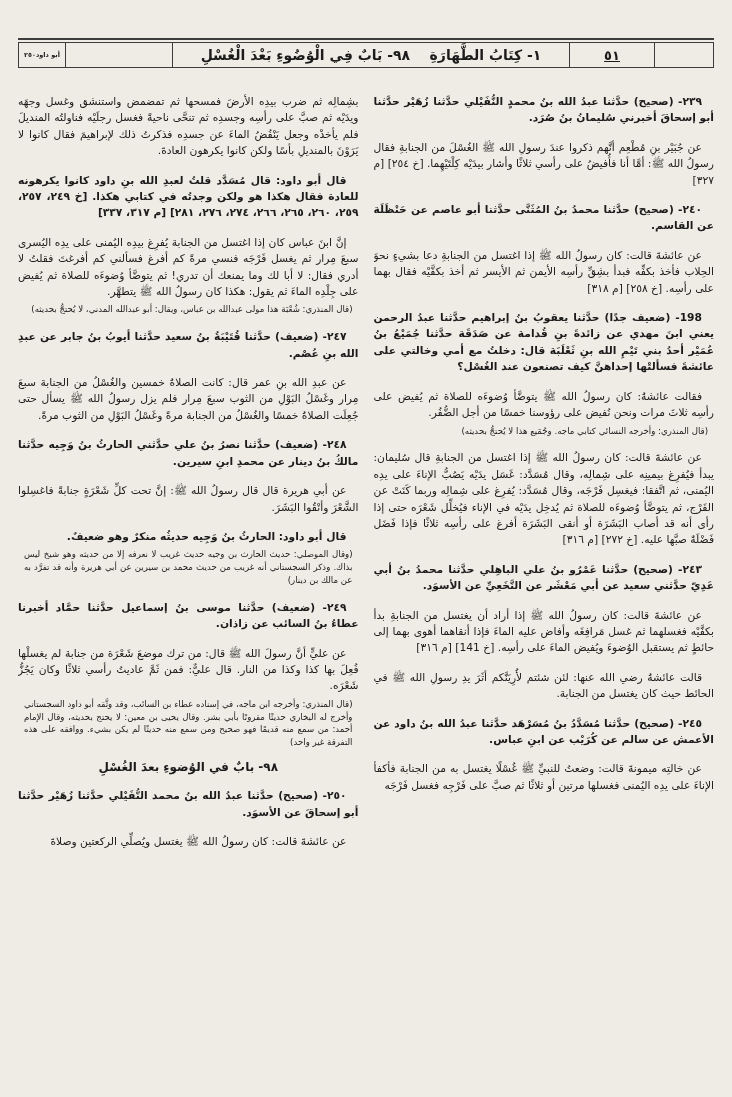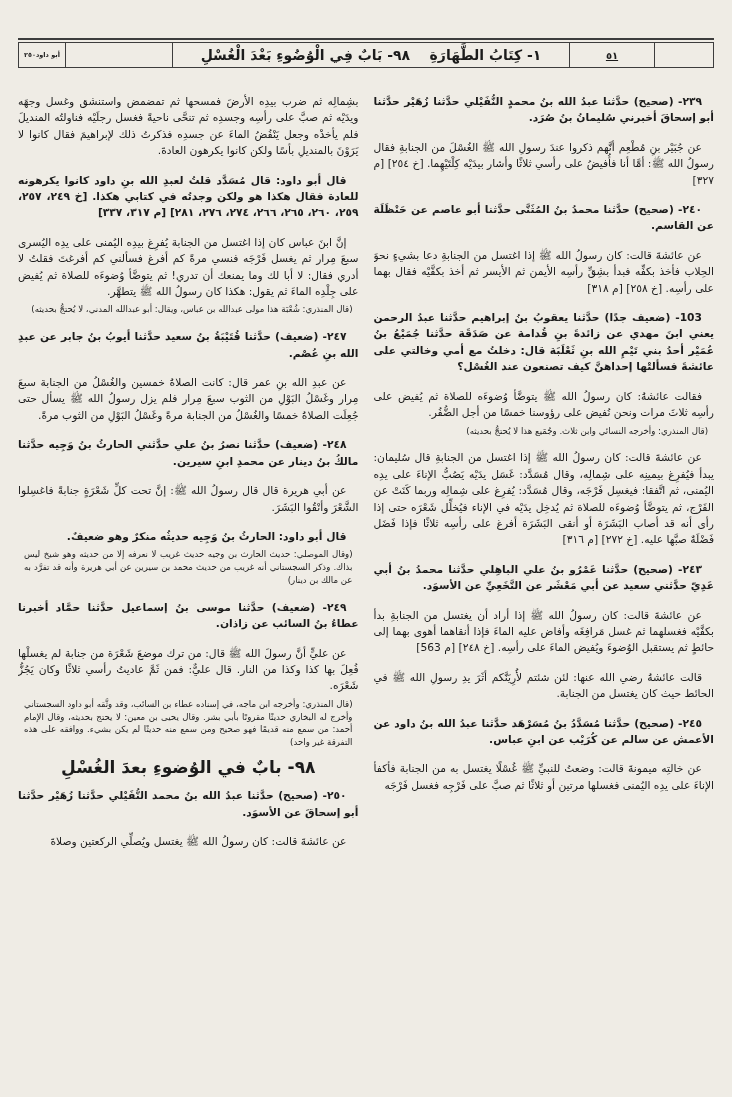--- a/index.html
+++ b/index.html
@@ -7,32 +7,32 @@
     width:732px;height:1097px;overflow:hidden;position:relative;
     background:#efece5;
     font-family:"DejaVu Sans",sans-serif;color:#1b1b1b;
   }
   .page{position:absolute;inset:0;padding:38px 18px 0;box-sizing:border-box;direction:rtl;}
   .header-wrap{border-top:2px solid #3d3d3d;padding-top:2px;}
   .header{display:flex;border:1.5px solid #3d3d3d;height:24px;align-items:stretch;background:#efece5;}
   .hcell{border-left:1.5px solid #3d3d3d;display:flex;align-items:center;justify-content:center;}
   .hcell:last-child{border-left:none;}
   .h-empty-a{width:58px;}
-  .h-num{width:84px;font-weight:bold;font-size:10px;text-decoration:underline;}
+  .h-num{width:84px;font-weight:bold;font-size:13px;text-decoration:underline;}
   .h-title{flex:1;font-weight:bold;font-size:14px;white-space:nowrap;overflow:hidden;}
   .h-empty-b{width:106px;}
   .h-stamp{width:46px;font-size:6.5px;line-height:1.3;font-weight:bold;text-align:center;}
   .cols{display:flex;gap:15px;margin-top:13px;height:994px;overflow:hidden;}
   .col{flex:1;min-width:0;overflow:hidden;}
   p{margin:13px 0 3px;font-size:10.7px;line-height:16.4px;text-align:justify;text-indent:12px;}
   p.isnad{font-weight:bold;}
   p.qal{font-weight:bold;}
   p.cont{text-indent:0;}
   p.fn{font-size:8.6px;line-height:12.8px;margin:2px 6px 5px;text-indent:0;font-weight:normal;text-align:justify;}
-  p.bab{text-align:center;font-weight:bold;font-size:17px;text-indent:0;margin:10px 0 7px;}
+  p.bab{text-align:center;font-weight:bold;font-size:12px;text-indent:0;margin:10px 0 7px;}
 </style>
 </head>
 <body>
 
 <div class="page">
 
   <div class="header-wrap">
     <div class="header">
       <div class="hcell h-empty-a"></div>
       <div class="hcell h-num">٥١</div>
@@ -45,26 +45,26 @@
     </div>
   </div>
 
   <div class="cols">
 
     <div class="col">
       <p class="isnad">٢٣٩- (صحيح) حدَّثنا عبدُ الله بنُ محمدٍ النُّفَيْلي حدَّثنا زُهَيْر حدَّثنا أبو إسحاقَ أخبرني سُليمانُ بنُ صُرَد.</p>
       <p class="matn">عن جُبَيْر بنِ مُطْعِم أنَّهم ذكروا عندَ رسولِ الله ﷺ الغُسْلَ من الجنابةِ فقال رسولُ الله ﷺ: أمَّا أنا فأُفيضُ على رأسي ثلاثًا وأشار بيدَيْه كِلْتَيْهِما. [خ ٢٥٤] [م ٣٢٧]</p>
       <p class="isnad">٢٤٠- (صحيح) حدَّثنا محمدُ بنُ المُثَنَّى حدَّثنا أبو عاصم عن حَنْظَلَة عن القاسم.</p>
       <p class="matn">عن عائشةَ قالت: كان رسولُ الله ﷺ إذا اغتسل من الجنابةِ دعا بشيءٍ نحوَ الحِلاب فأخذ بكفِّه فبدأ بشِقِّ رأسِه الأيمن ثم الأيسر ثم أخذ بكفَّيْه فقال بهما على رأسِه. [خ ٢٥٨] [م ٣١٨]</p>
-      <p class="isnad">103- (ضعيف جدًا) حدَّثنا يعقوبُ بنُ إبراهيم حدَّثنا عبدُ الرحمن يعني ابنَ مهدي عن زائدةَ بنِ قُدامة عن صَدَقَة حدَّثنا جُمَيْعُ بنُ عُمَيْر أحدُ بني تَيْمِ الله بنِ ثَعْلَبَة قال: دخلتُ مع أمي وخالتي على عائشةَ فسألتْها إحداهنَّ كيف تصنعون عند الغُسْل؟</p>
+      <p class="isnad">198- (ضعيف جدًا) حدَّثنا يعقوبُ بنُ إبراهيم حدَّثنا عبدُ الرحمن يعني ابنَ مهدي عن زائدةَ بنِ قُدامة عن صَدَقَة حدَّثنا جُمَيْعُ بنُ عُمَيْر أحدُ بني تَيْمِ الله بنِ ثَعْلَبَة قال: دخلتُ مع أمي وخالتي على عائشةَ فسألتْها إحداهنَّ كيف تصنعون عند الغُسْل؟</p>
       <p class="matn">فقالت عائشةُ: كان رسولُ الله ﷺ يتوضَّأ وُضوءَه للصلاة ثم يُفيض على رأسِه ثلاثَ مرات ونحن نُفيض على رؤوسنا خمسًا من أجل الضُّفُر.</p>
-      <p class="fn">(قال المنذري: وأخرجه النسائي وابن ثلاث. وجُمَيع هذا لا يُحتجُّ بحديثه)</p>
+      <p class="fn">(قال المنذري: وأخرجه النسائي كتابي ماجه. وجُمَيع هذا لا يُحتجُّ بحديثه)</p>
       <p class="matn">عن عائشةَ قالت: كان رسولُ الله ﷺ إذا اغتسل من الجنابةِ قال سُليمان: يبدأ فيُفرِغ بيمينِه على شِمالِه، وقال مُسَدَّد: غَسَل يدَيْه يَصُبُّ الإناءَ على يدِه اليُمنى، ثم اتَّفقا: فيغسِل فَرْجَه، وقال مُسَدَّد: يُفرِغ على شِمالِه وربما كَنَتْ عن الفَرْج، ثم يتوضَّأ وُضوءَه للصلاة ثم يُدخِل يدَيْه في الإناء فيُخلِّل شَعْرَه حتى إذا رأى أنه قد أصاب البَشَرَة أو أنقى البَشَرَة أفرغ على رأسِه ثلاثًا فإذا فَضَل فَضْلَةٌ صبَّها عليه. [خ ٢٧٢] [م ٣١٦]</p>
       <p class="isnad">٢٤٣- (صحيح) حدَّثنا عَمْرُو بنُ علي الباهِلي حدَّثنا محمدُ بنُ أبي عَدِيّ حدَّثني سعيد عن أبي مَعْشَر عن النَّخَعِيِّ عن الأسوَد.</p>
-      <p class="matn">عن عائشةَ قالت: كان رسولُ الله ﷺ إذا أراد أن يغتسل من الجنابةِ بدأ بكفَّيْه فغسلهما ثم غسل مَرافِغَه وأفاض عليه الماءَ فإذا أنقاهما أهوى بهما إلى حائطٍ ثم يستقبل الوُضوءَ ويُفيض الماءَ على رأسِه. [خ ٢٤٨] [م 563]</p>
+      <p class="matn">عن عائشةَ قالت: كان رسولُ الله ﷺ إذا أراد أن يغتسل من الجنابةِ بدأ بكفَّيْه فغسلهما ثم غسل مَرافِغَه وأفاض عليه الماءَ فإذا أنقاهما أهوى بهما إلى حائطٍ ثم يستقبل الوُضوءَ ويُفيض الماءَ على رأسِه. [خ 141] [م ٣١٦]</p>
       <p class="matn">قالت عائشةُ رضي الله عنها: لئن شئتم لأُرِيَنَّكم أثَرَ يدِ رسولِ الله ﷺ في الحائط حيث كان يغتسل من الجنابة.</p>
       <p class="isnad">٢٤٥- (صحيح) حدَّثنا مُسَدَّدُ بنُ مُسَرْهَد حدَّثنا عبدُ الله بنُ داود عن الأعمش عن سالم عن كُرَيْب عن ابنِ عباس.</p>
       <p class="matn">عن خالتِه ميمونةَ قالت: وضعتُ للنبيِّ ﷺ غُسْلًا يغتسل به من الجنابة فأكفأ الإناءَ على يدِه اليُمنى فغسلها مرتين أو ثلاثًا ثم صبَّ على فَرْجِه فغسل فَرْجَه</p>
     </div>
 
     <div class="col">
       <p class="cont">بشِمالِه ثم ضرب بيدِه الأرضَ فمسحها ثم تمضمض واستنشق وغسل وجهَه ويدَيْه ثم صبَّ على رأسِه وجسدِه ثم تنحَّى ناحيةً فغسل رجلَيْه فناولتُه المنديلَ فلم يأخذْه وجعل يَنْفُضُ الماءَ عن جسدِه فذكرتُ ذلك لإبراهيمَ فقال كانوا لا يَرَوْنَ بالمنديلِ بأسًا ولكن كانوا يكرهون العادةَ.</p>
       <p class="qal">قال أبو داود: قال مُسَدَّد قلتُ لعبدِ الله بنِ داود كانوا يكرهونه للعادة فقال هكذا هو ولكن وجدتُه في كتابي هكذا. [خ ٢٤٩، ٢٥٧، ٢٥٩، ٢٦٠، ٢٦٥، ٢٦٦، ٢٧٤، ٢٧٦، ٢٨١] [م ٣١٧، ٣٣٧]</p>
       <p class="matn">إنَّ ابنَ عباس كان إذا اغتسل من الجنابة يُفرِغ بيدِه اليُمنى على يدِه اليُسرى سبعَ مِرار ثم يغسل فَرْجَه فنسي مرةً كم أفرغ فسألني كم أفرغتَ فقلتُ لا أدري فقال: لا أبا لك وما يمنعك أن تدري! ثم يتوضَّأ وُضوءَه للصلاة ثم يُفيض على جِلْدِه الماءَ ثم يقول: هكذا كان رسولُ الله ﷺ يتطهَّر.</p>
       <p class="fn">(قال المنذري: شُعْبَة هذا مولى عبدالله بن عباس، ويقال: أبو عبدالله المدني، لا يُحتجُّ بحديثه)</p>

